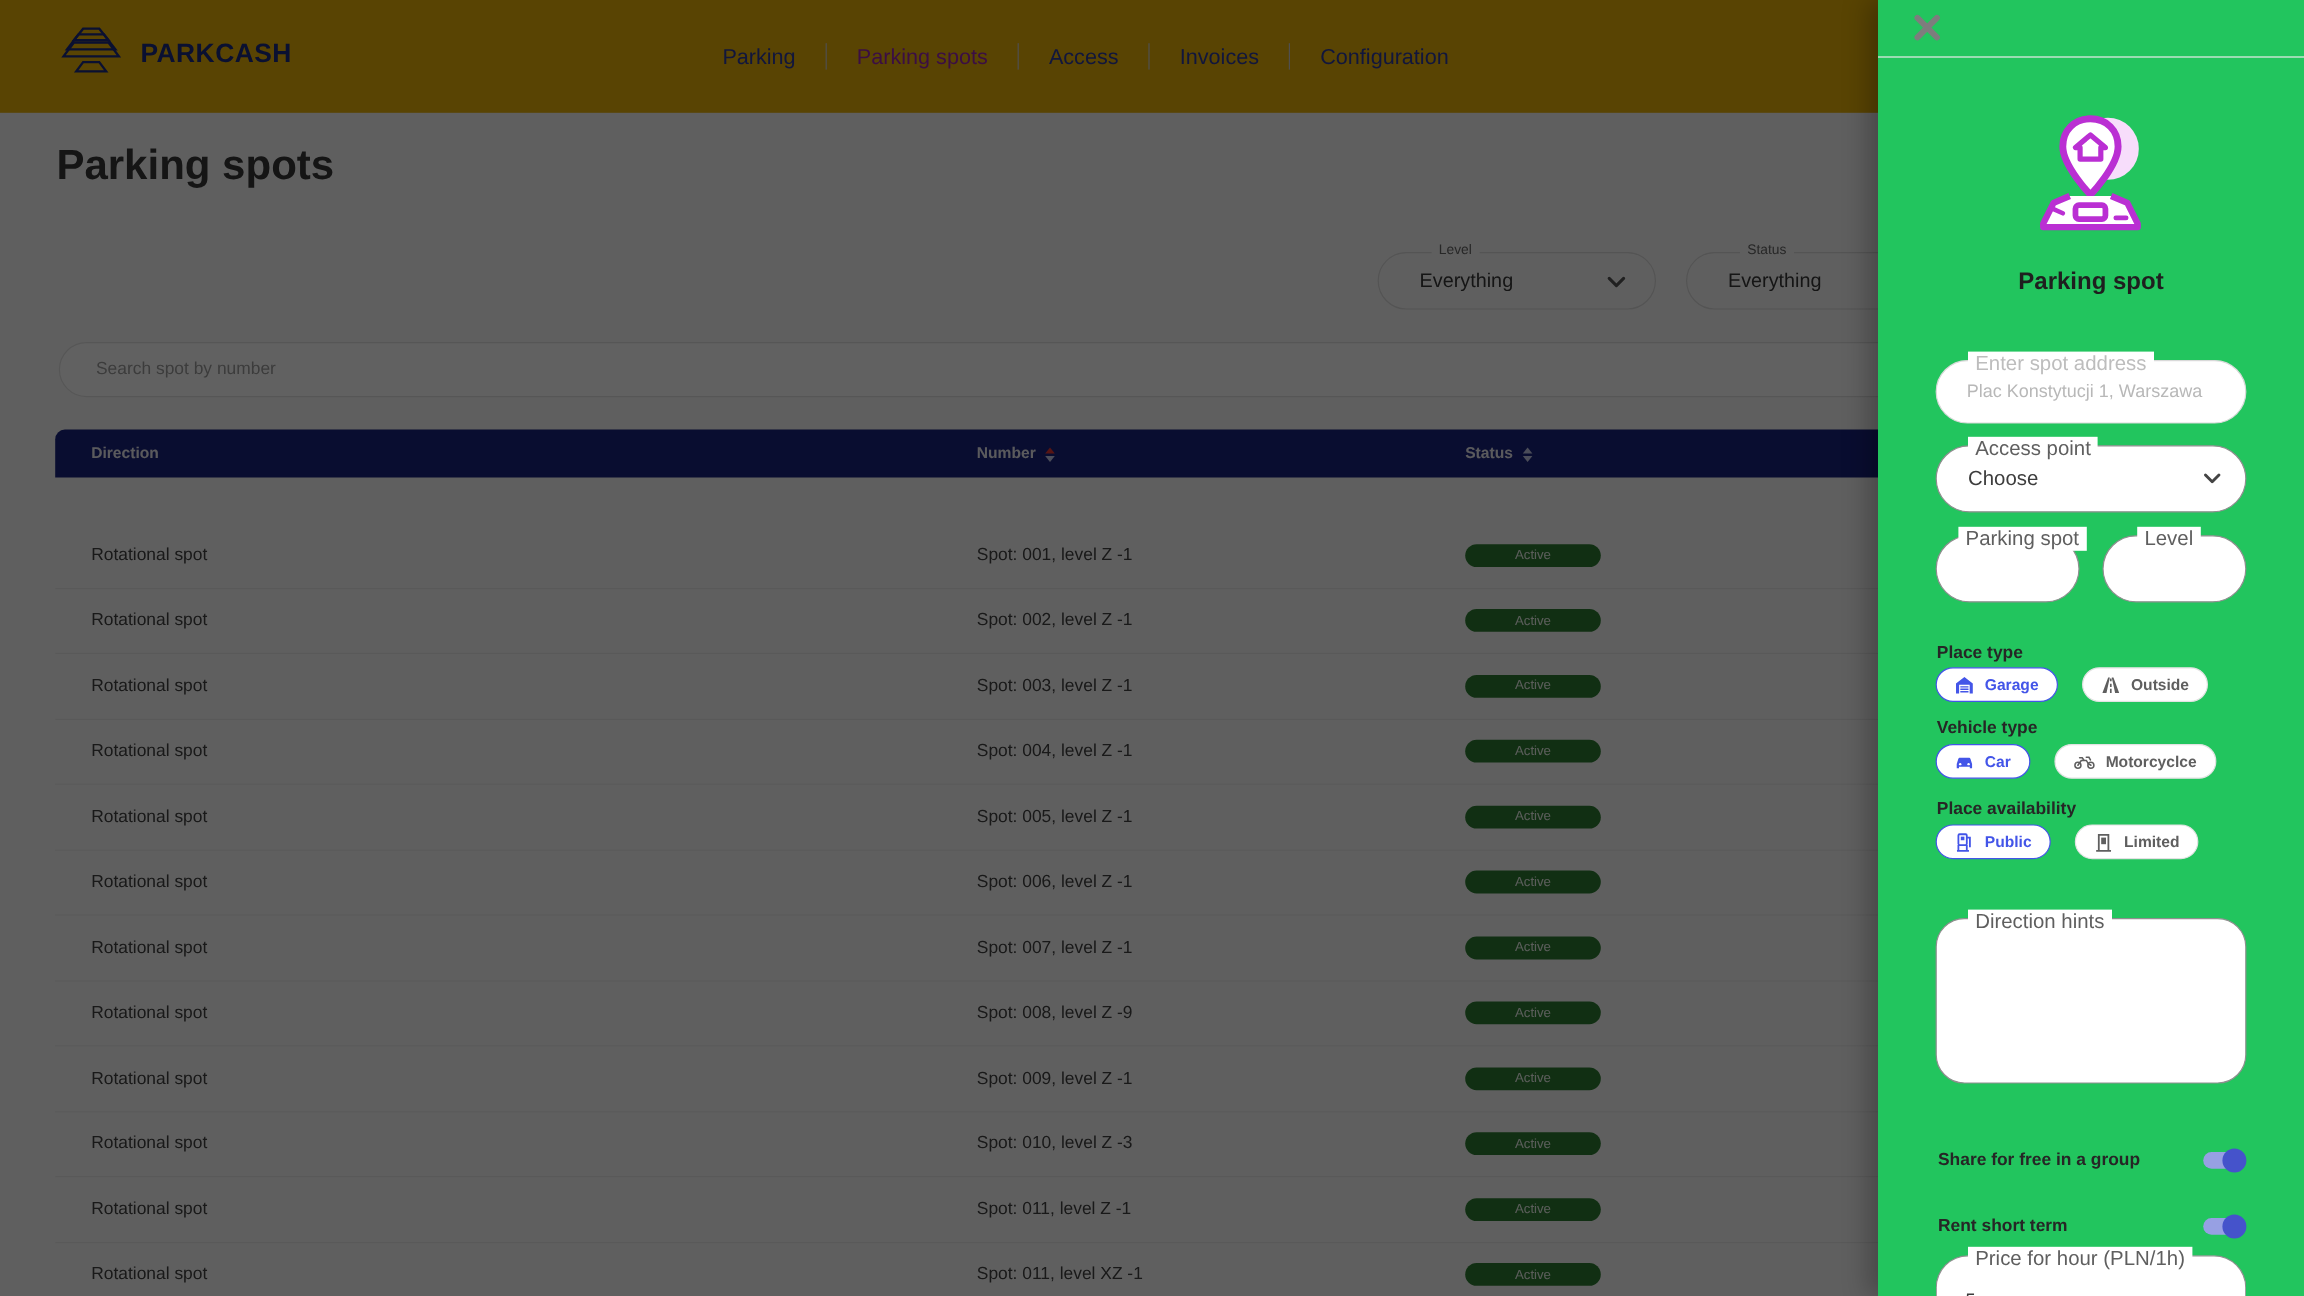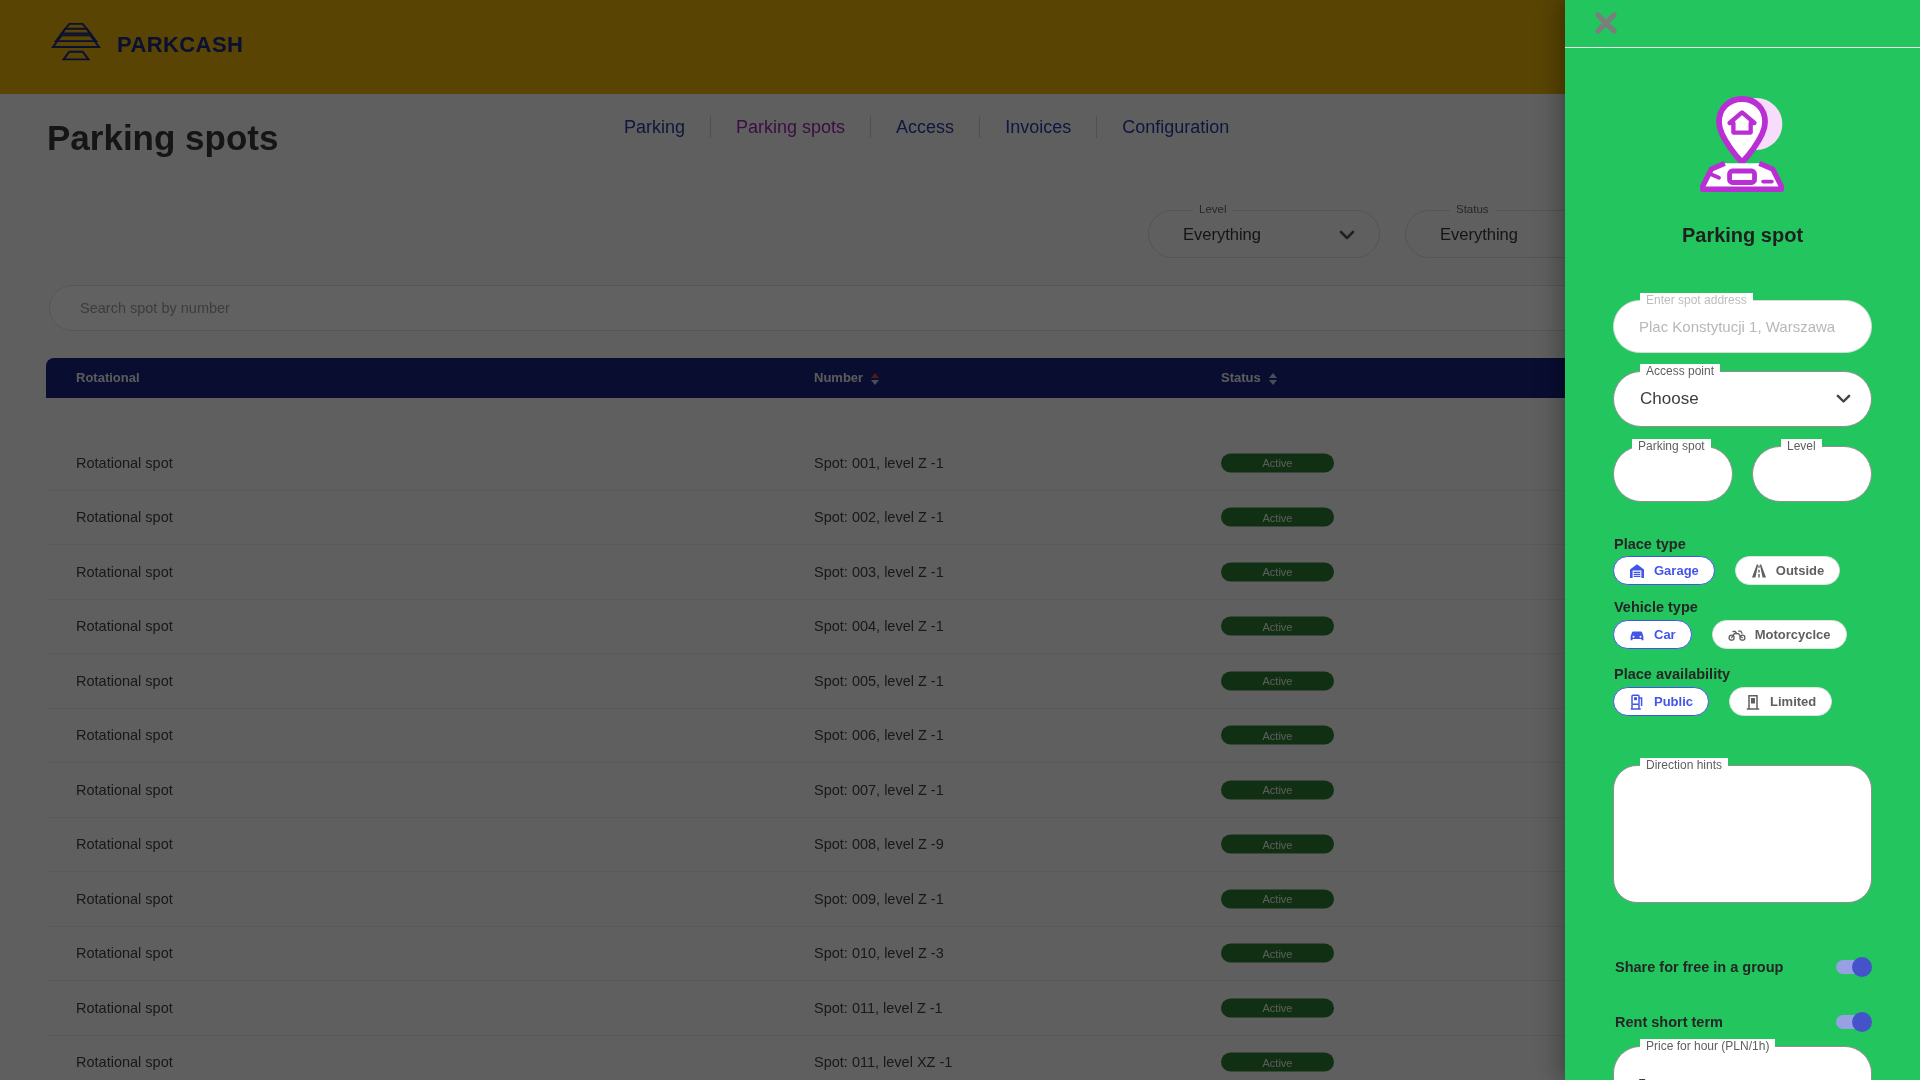--- a/index.html
+++ b/index.html
@@ -4,21 +4,21 @@
 <style>
   * { margin:0; padding:0; box-sizing:border-box; }
   html,body { width:1920px; height:1080px; overflow:hidden; background:#fafafa;
     font-family:"Liberation Sans", sans-serif; }
 
   
   .main { position:absolute; inset:0; }
   .topbar { position:absolute; left:0; top:0; width:1920px; height:94px; background:#eab308; }
   .logo { position:absolute; left:49px; top:21px; display:flex; align-items:center; gap:14px; }
   .logo-text { font-size:22px; font-weight:800; letter-spacing:.4px; color:#1b2a80; }
-  .nav { position:absolute; left:624px; top:0; height:94px; display:flex; align-items:flex-end;margin-top:44px; }
+  .nav { position:absolute; left:602px; top:0; height:94px; display:flex; align-items:center; }
   .nav-item { font-size:18px; color:#2d3a9e; cursor:pointer; white-space:nowrap; }
   .nav-item.active { color:#9c27b0; }
   .nav-sep { width:1px; height:22px; background:#cfcfcf; margin:0 25px; }
 
   .page-title { position:absolute; left:47px; top:118px; font-size:35px; font-weight:600; color:#383838; }
 
   .select-pill { position:absolute; height:48px; border:1px solid #dcdcdc; border-radius:26px; background:#fafafa; }
   .select-pill .flabel { position:absolute; top:-8px; left:44px; font-size:11.5px; color:#666;
     background:#fafafa; padding:0 6px; }
   .select-pill .value { position:absolute; left:34px; top:0; line-height:46px; font-size:16.5px; color:#383838; }
@@ -57,21 +57,21 @@
     z-index:20; box-shadow:-8px 0 20px rgba(0,0,0,0.25); }
   .close-btn { position:absolute; left:26px; top:8px; width:30px; height:30px; cursor:pointer;
     display:flex; align-items:center; justify-content:center; }
   .panel-divider { position:absolute; left:0; top:47px; width:100%; height:1px; background:#ececec; }
   .spot-icon { position:absolute; left:50%; transform:translateX(-50%); top:92px; }
   .panel-title { position:absolute; top:224px; width:100%; text-align:center; font-size:20px;
     font-weight:700; color:#1f1f1f; }
 
   .form { position:absolute; left:48px; top:0; width:259px; }
   .field { position:absolute; left:0; width:259px; background:#fff; }
-  .field .flabel { position:absolute; top:-8px; left:26px; font-size:12px; color:#5f5f5f;
+  .field .flabel { position:absolute; top:-8px; left:26px; font-size:17px; color:#5f5f5f;
     background:#fff; padding:0 6px; white-space:nowrap; }
   .field.light { border:1.5px solid #d9d9d9; }
   .field.dark { border:1.5px solid #8f8f8f; }
   .field input, .field textarea { border:none; outline:none; background:transparent; font-family:inherit; }
 
   #f-address { top:300px; height:53px; border-radius:27px; }
   #f-address .flabel { color:#bdbdbd; }
   #f-address input { width:100%; height:100%; padding-left:25px; font-size:15px; color:#555; }
   #f-address input::placeholder { color:#b8b8b8; }
 
@@ -148,21 +148,21 @@
     <span class="flabel">Status</span>
     <span class="value">Everything</span>
   </div>
 
   <div class="search-pill">
     <input placeholder="Search spot by number" style="">
   </div>
 
   <div class="table">
     <div class="thead">
-      <span class="h h1">Rotational</span>
+      <span class="h h1">Direction</span>
       <span class="h h2"><span>Number</span><span class="sort active-asc">
             <i class="up"></i>
             <i class="down"></i>
           </span></span>
       <span class="h h3"><span>Status</span><span class="sort">
             <i class="up"></i>
             <i class="down"></i>
           </span></span>
     </div>
     <div class="tbody" id="tbody">

